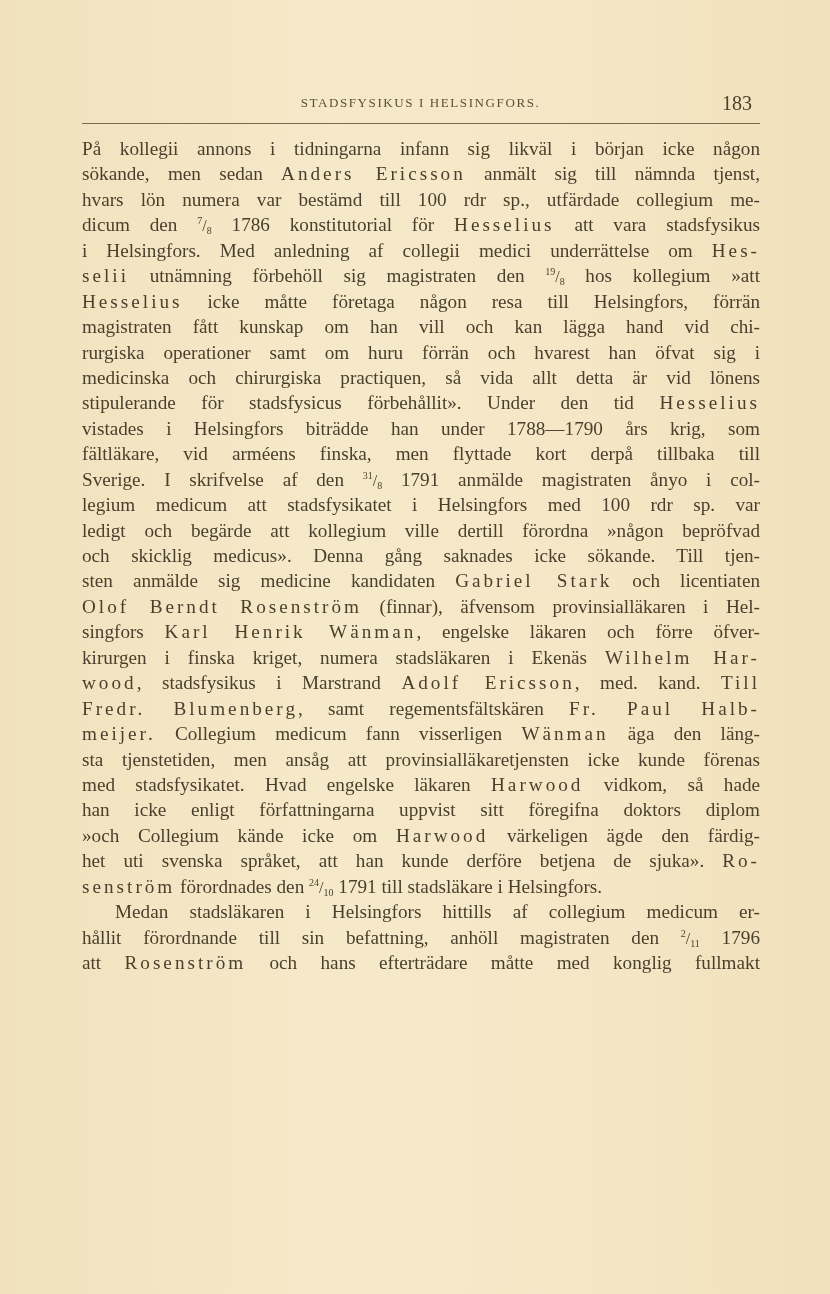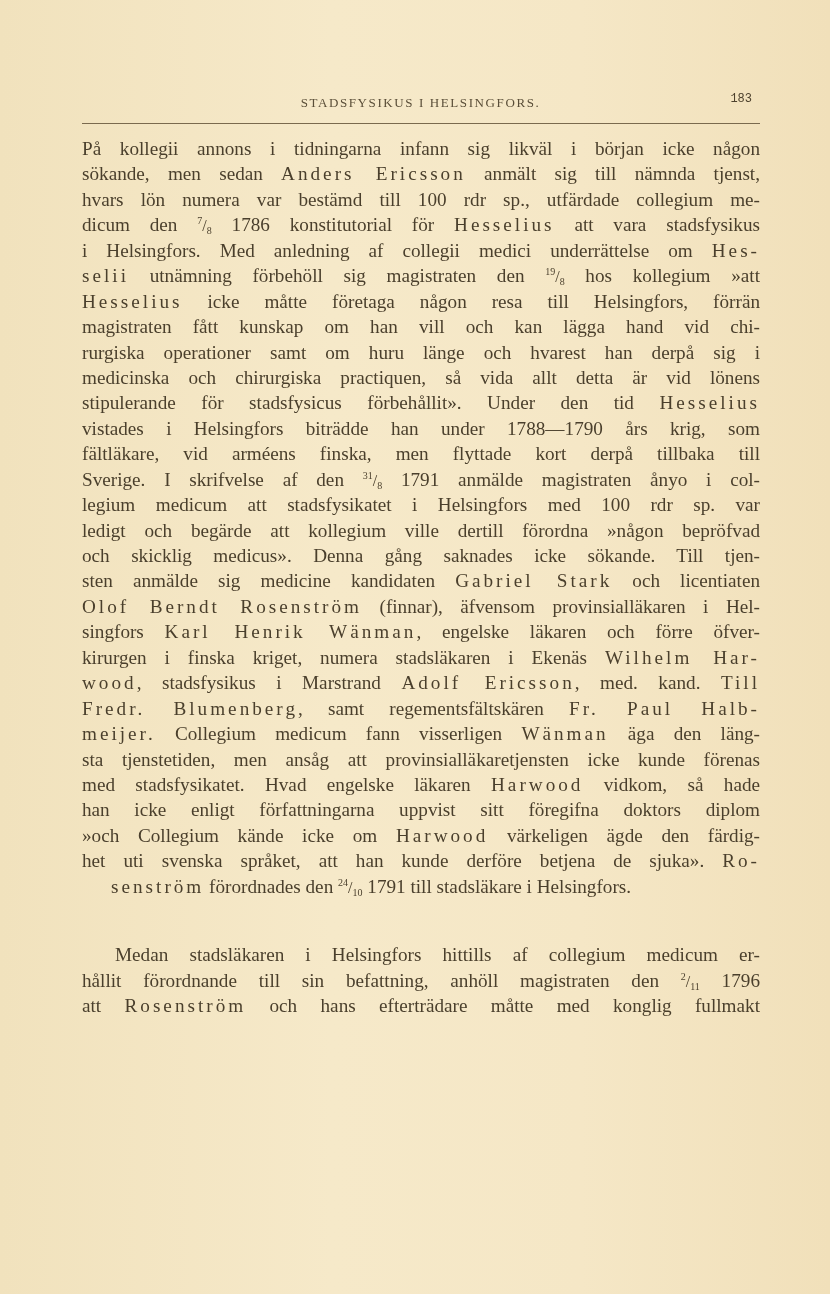--- a/index.html
+++ b/index.html
@@ -13,34 +13,34 @@
   }
   .header {
     position: absolute; left: 82px; top: 95px; width: 678px; height: 30px;
   }
   .running-title {
     position: absolute; left: 0; right: 1px; top: 0; text-align: center;
     font-size: 13px; letter-spacing: 1.6px; color: #5a4e38;
     font-family: "Liberation Serif", serif;
   }
   .page-number {
-    position: absolute; right: 8px; top: -3px; font-size: 12px; color: #4d412d; font-family: Liberation Mono, monospace;
+    position: absolute; right: 8px; top: -3px; font-size: 20px; color: #4d412d;
   }
   .rule {
     position: absolute; left: 82px; top: 123px; width: 678px; height: 0;
     border-top: 1.3px solid #7a6a4e;
   }
   .body-text {
     position: absolute; left: 82px; top: 136px; width: 678px;
     font-size: 19.2px; line-height: 25.45px;
     text-align: justify; text-align-last: justify;
   }
   .line { display: block; white-space: nowrap; text-align: justify; text-align-last: justify; height: 25.45px; }
-  .line.last { text-align-last: left; margin-left: 29px; }
-  .line.indent { padding-left: 33px; margin-top: 43px; }
+  .line.last { text-align-last: left; }
+  .line.indent { padding-left: 33px; }
   .sp { letter-spacing: 3px; }
   .frac sup { font-size: 10px; vertical-align: 7px; line-height: 0; }
   .frac sub { font-size: 10px; vertical-align: -3px; line-height: 0; }
   .frac .sl { font-size: 16px; }
 </style>
 </head>
 <body>
 
 <div class="header">
   <div class="running-title">STADSFYSIKUS I HELSINGFORS.</div>
@@ -50,21 +50,21 @@
 
 <div class="body-text">
   <span class="line">På kollegii annons i tidningarna infann sig likväl i början icke någon</span>
   <span class="line">sökande, men sedan <span class="sp">Anders Ericsson</span> anmält sig till nämnda tjenst,</span>
   <span class="line">hvars lön numera var bestämd till 100 rdr sp., utfärdade collegium me-</span>
   <span class="line">dicum den <span class="frac"><sup>7</sup><span class="sl">/</span><sub>8</sub></span> 1786 konstitutorial för <span class="sp">Hesselius</span> att vara stadsfysikus</span>
   <span class="line">i Helsingfors. Med anledning af collegii medici underrättelse om <span class="sp">Hes-</span></span>
   <span class="line"><span class="sp">selii</span> utnämning förbehöll sig magistraten den <span class="frac"><sup>19</sup><span class="sl">/</span><sub>8</sub></span> hos kollegium »att</span>
   <span class="line"><span class="sp">Hesselius</span> icke måtte företaga någon resa till Helsingfors, förrän</span>
   <span class="line">magistraten fått kunskap om han vill och kan lägga hand vid chi-</span>
-  <span class="line">rurgiska operationer samt om huru länge och hvarest han derpå sig i</span>
+  <span class="line">rurgiska operationer samt om huru förrän och hvarest han öfvat sig i</span>
   <span class="line">medicinska och chirurgiska practiquen, så vida allt detta är vid lönens</span>
   <span class="line">stipulerande för stadsfysicus förbehållit». Under den tid <span class="sp">Hesselius</span></span>
   <span class="line">vistades i Helsingfors biträdde han under 1788—1790 års krig, som</span>
   <span class="line">fältläkare, vid arméens finska, men flyttade kort derpå tillbaka till</span>
   <span class="line">Sverige. I skrifvelse af den <span class="frac"><sup>31</sup><span class="sl">/</span><sub>8</sub></span> 1791 anmälde magistraten ånyo i col-</span>
   <span class="line">legium medicum att stadsfysikatet i Helsingfors med 100 rdr sp. var</span>
   <span class="line">ledigt och begärde att kollegium ville dertill förordna »någon bepröfvad</span>
   <span class="line">och skicklig medicus». Denna gång saknades icke sökande. Till tjen-</span>
   <span class="line">sten anmälde sig medicine kandidaten <span class="sp">Gabriel Stark</span> och licentiaten</span>
   <span class="line"><span class="sp">Olof Berndt Rosenström</span> (finnar), äfvensom provinsialläkaren i Hel-</span>

